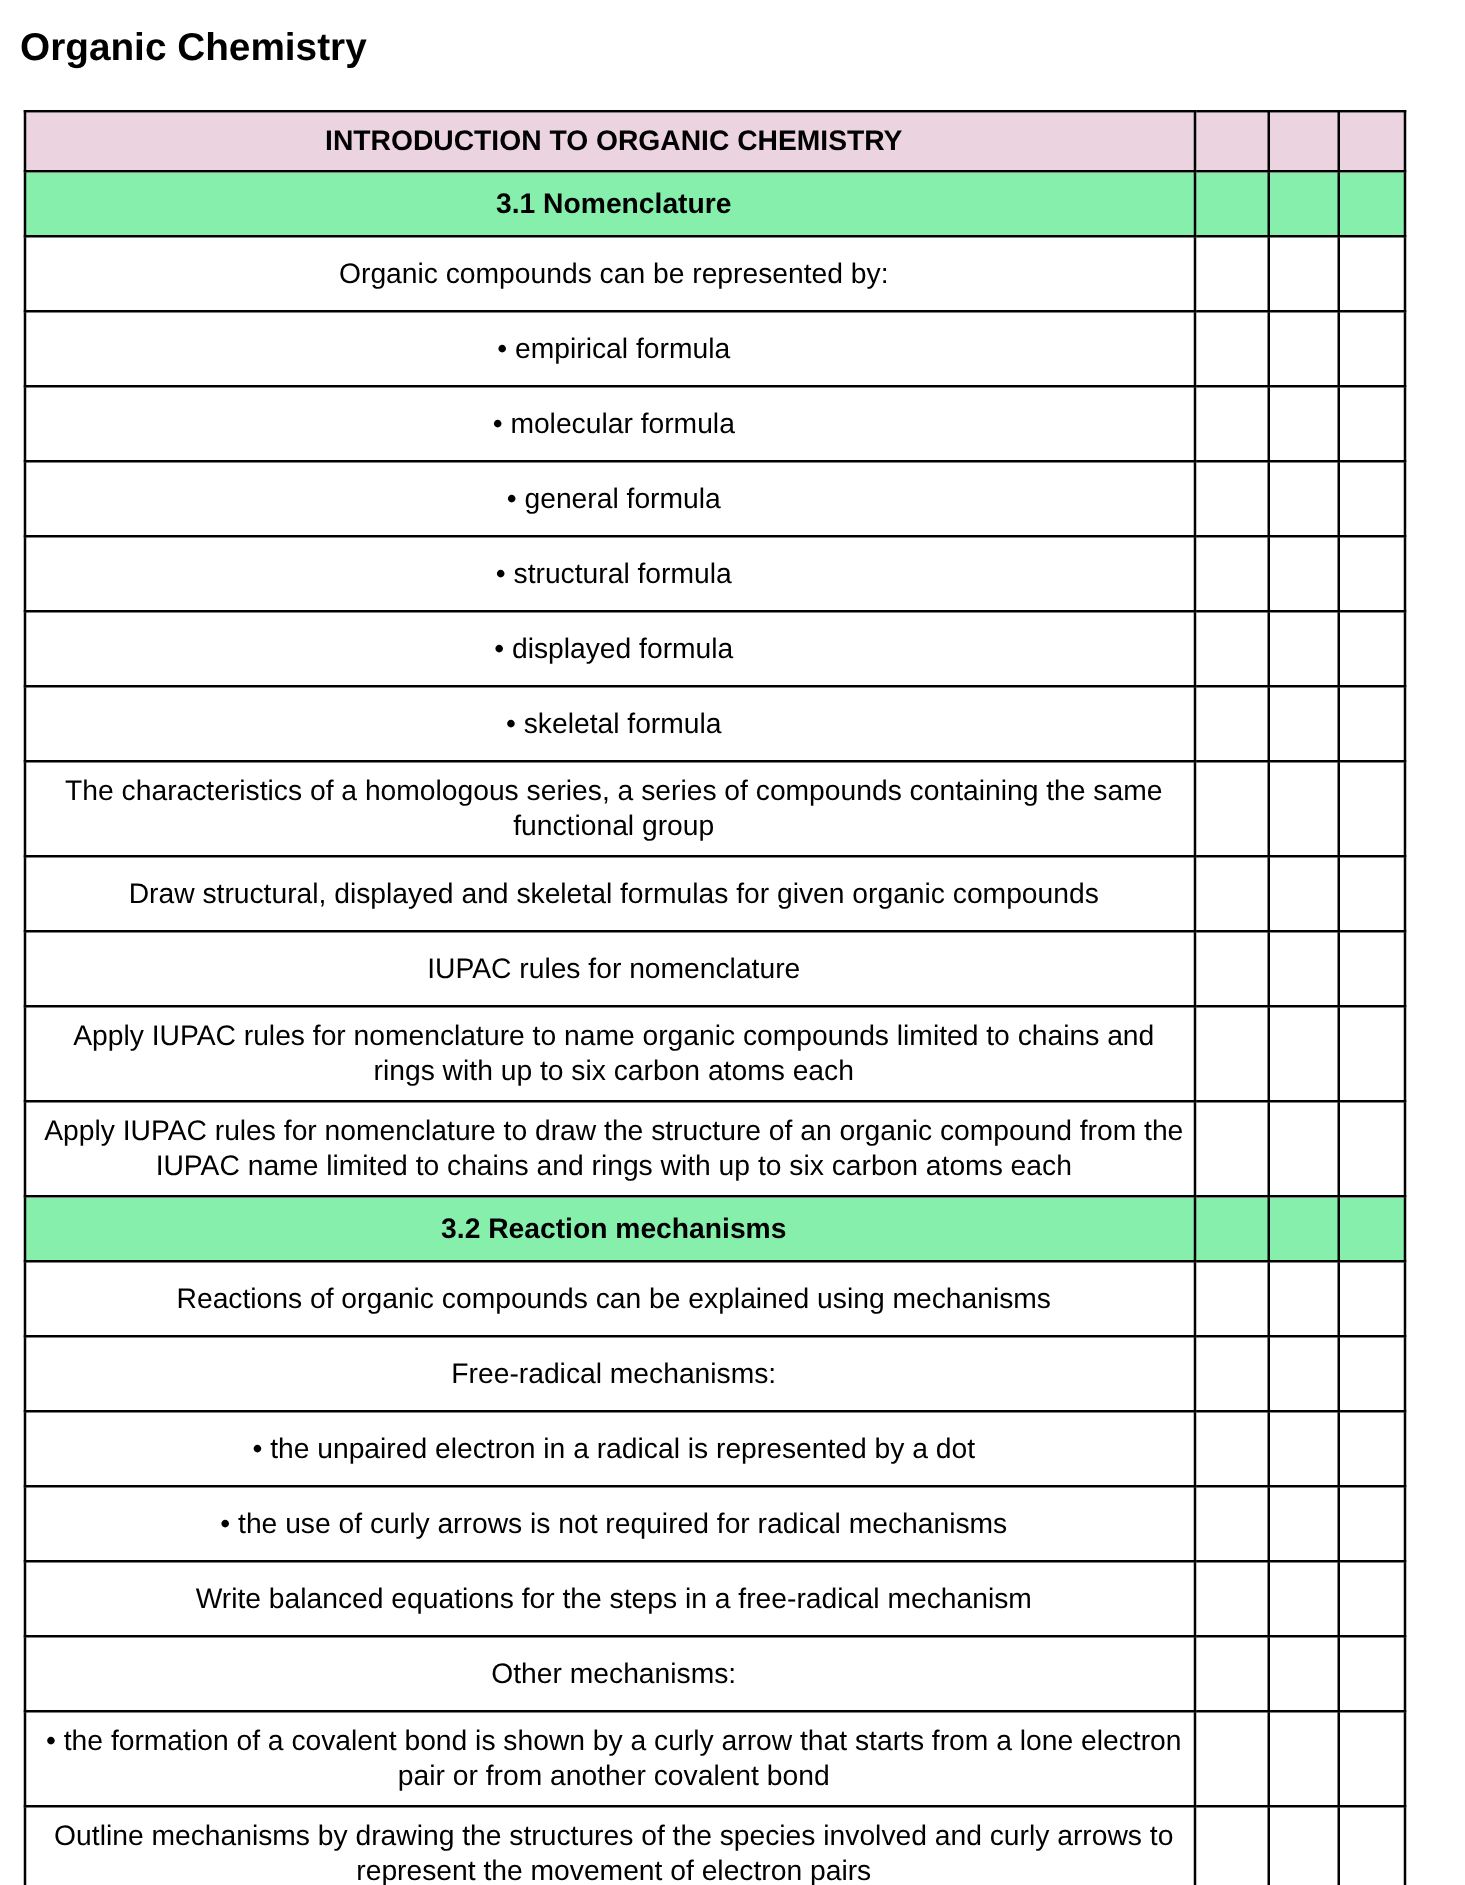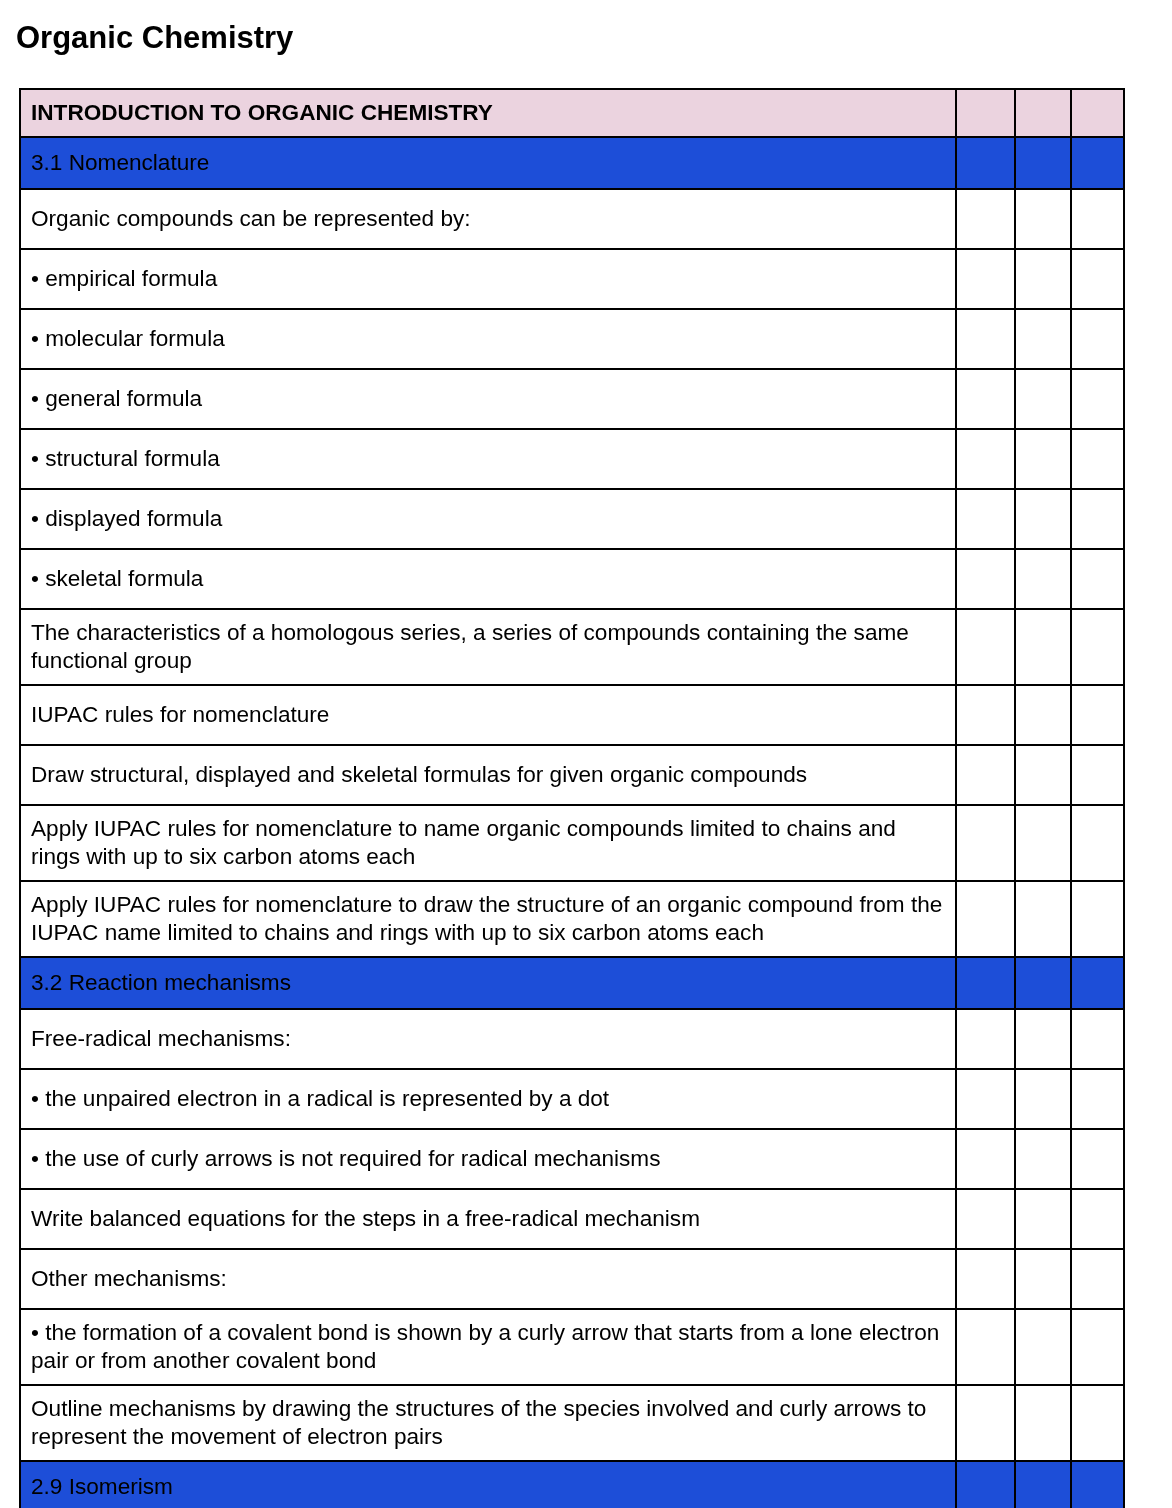--- a/index.html
+++ b/index.html
@@ -26,28 +26,28 @@
   }
   table.checklist td {
     border: 2px solid #000000;
     font-size: 22.6px;
     line-height: 28px;
     vertical-align: middle;
     padding: 9px 4px 9px 10px;
     word-spacing: normal;
     overflow: hidden;
   }
-  td.txt { background: #ffffff; }
+  td.txt { background: #ffffff; text-align: center; }
   td.chk { background: #ffffff; padding: 0; }
   tr { height: 60px; }
   tr.dbl { height: 75px; padding-left: 24px; }
   tr.hdr { height: 48px; }
   tr.sec { height: 52px; }
   tr.hdr td { background: #ebd3df; font-weight: bold; }
-  tr.sec td { background: #1d4ed8; font-weight: normal; }
+  tr.sec td { background: #86efac; font-weight: bold; }
 </style>
 </head>
 <body>
 
 <h1 class="page-title">Organic Chemistry</h1>
 
 <table class="checklist">
   <colgroup>
     <col style="width:936px">
     <col style="width:59px">
@@ -109,45 +109,51 @@
       <td class="chk"></td>
       <td class="chk"></td>
     </tr>
     <tr class="dbl">
       <td class="txt">The characteristics of a homologous series, a series of compounds containing the same functional group</td>
       <td class="chk"></td>
       <td class="chk"></td>
       <td class="chk"></td>
     </tr>
     <tr>
+      <td class="txt">Draw structural, displayed and skeletal formulas for given organic compounds</td>
+      <td class="chk"></td>
+      <td class="chk"></td>
+      <td class="chk"></td>
+    </tr>
+    <tr>
       <td class="txt">IUPAC rules for nomenclature</td>
-      <td class="chk"></td>
-      <td class="chk"></td>
-      <td class="chk"></td>
-    </tr>
-    <tr>
-      <td class="txt">Draw structural, displayed and skeletal formulas for given organic compounds</td>
       <td class="chk"></td>
       <td class="chk"></td>
       <td class="chk"></td>
     </tr>
     <tr class="dbl">
       <td class="txt">Apply IUPAC rules for nomenclature to name organic compounds limited to chains and rings with up to six carbon atoms each</td>
       <td class="chk"></td>
       <td class="chk"></td>
       <td class="chk"></td>
     </tr>
     <tr class="dbl">
       <td class="txt">Apply IUPAC rules for nomenclature to draw the structure of an organic compound from the IUPAC name limited to chains and rings with up to six carbon atoms each</td>
       <td class="chk"></td>
       <td class="chk"></td>
       <td class="chk"></td>
     </tr>
     <tr class="sec">
       <td class="txt">3.2 Reaction mechanisms</td>
+      <td class="chk"></td>
+      <td class="chk"></td>
+      <td class="chk"></td>
+    </tr>
+    <tr>
+      <td class="txt">Reactions of organic compounds can be explained using mechanisms</td>
       <td class="chk"></td>
       <td class="chk"></td>
       <td class="chk"></td>
     </tr>
     <tr>
       <td class="txt">Free-radical mechanisms:</td>
       <td class="chk"></td>
       <td class="chk"></td>
       <td class="chk"></td>
     </tr>

